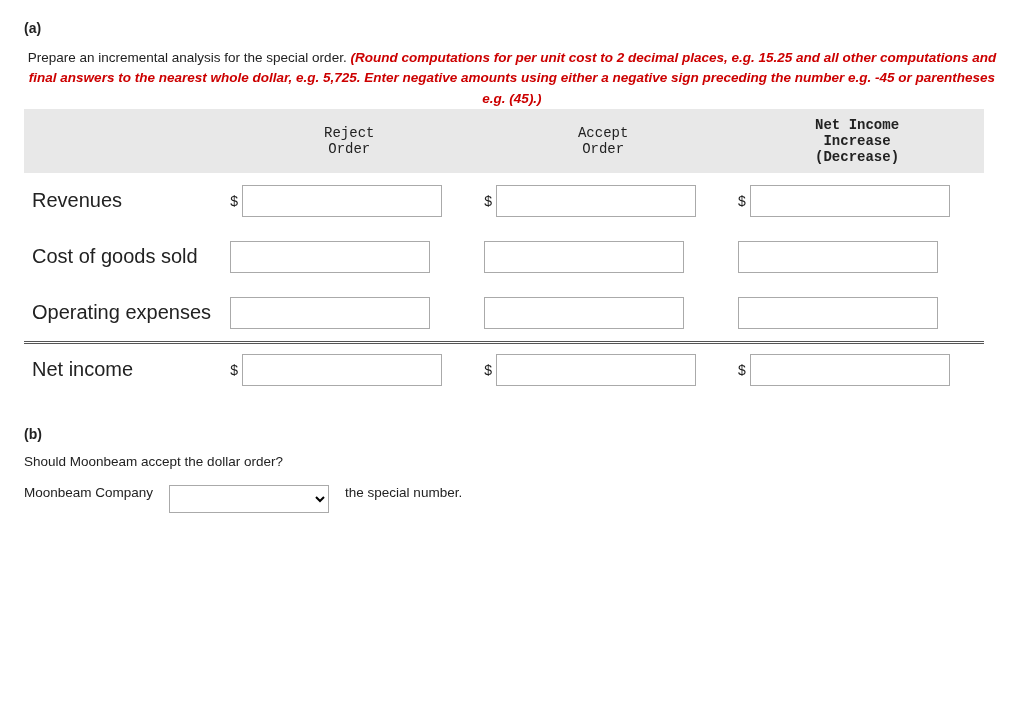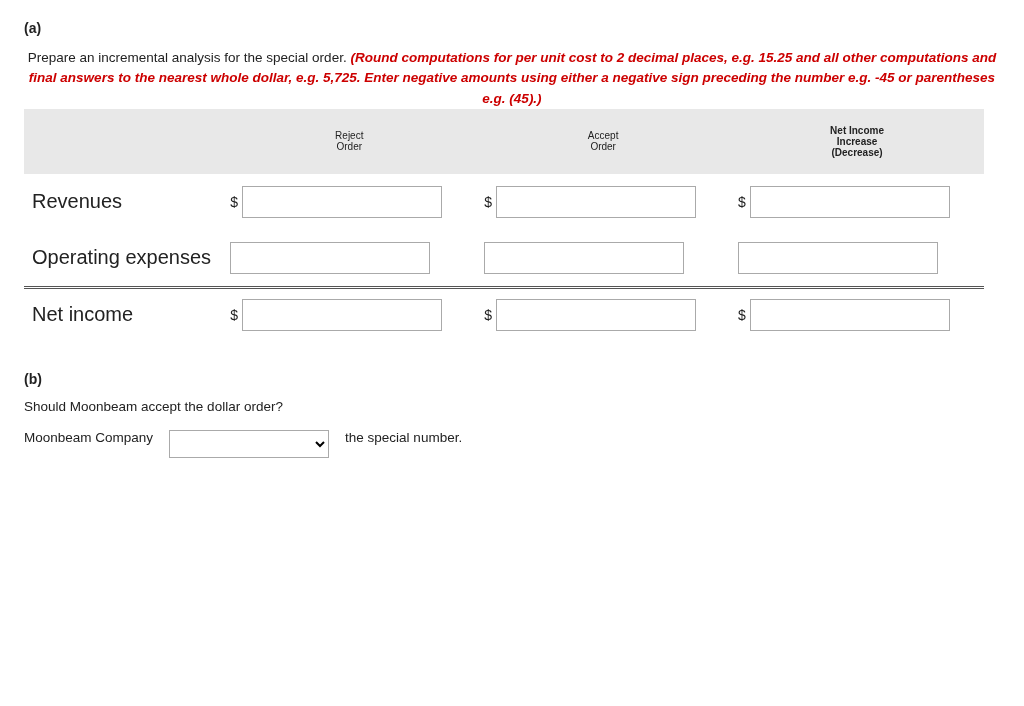--- a/index.html
+++ b/index.html
@@ -48,26 +48,27 @@
     table {
       width: 100%;
       border-collapse: collapse;
     }
 
     .header-row {
       background-color: #e8e8e8;
     }
 
     .header-row th {
-      padding: 16px 10px;
+      padding: 8px 10px;
       text-align: center;
       font-weight: normal;
-      font-size: 10px;
+      font-size: 14px;
       color: #222;
       border: none;
+      font-family: Liberation Mono, monospace;
     }
 
     .header-row th:first-child {
       width: 220px;
       text-align: left;
     }
 
     .header-row th.net-income-col {
       font-weight: bold;
     }
@@ -187,20 +188,38 @@
             </div>
           </td>
           <td>
             <div class="dollar-cell">
               <span class="dollar-sign">$</span>
               <input type="text" style="">
             </div>
           </td>
         </tr>
         <tr class="data-row">
+          <td>Cost of goods sold</td>
+          <td>
+            <div class="dollar-cell">
+              <input type="text" style="">
+            </div>
+          </td>
+          <td>
+            <div class="dollar-cell">
+              <input type="text" style="">
+            </div>
+          </td>
+          <td>
+            <div class="dollar-cell">
+              <input type="text" style="">
+            </div>
+          </td>
+        </tr>
+        <tr class="data-row">
           <td>Operating expenses</td>
           <td>
             <div class="dollar-cell">
               <input type="text" style="">
             </div>
           </td>
           <td>
             <div class="dollar-cell">
               <input type="text" style="">
             </div>

